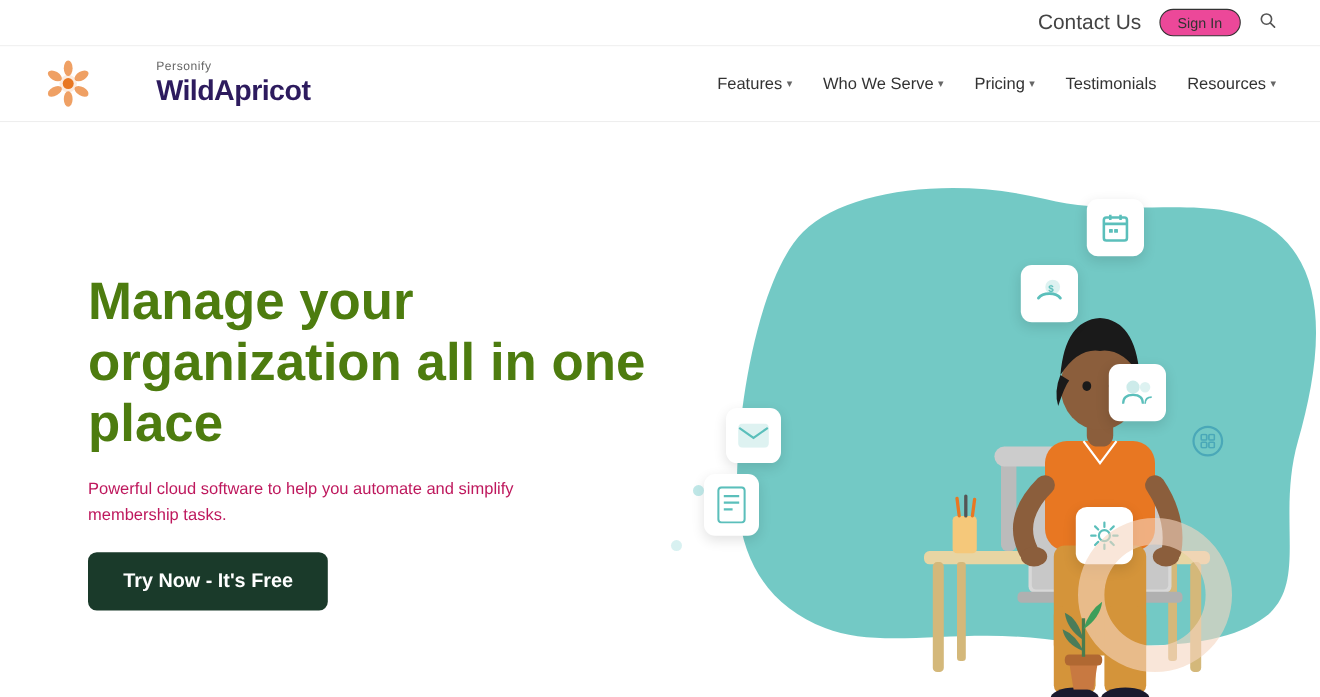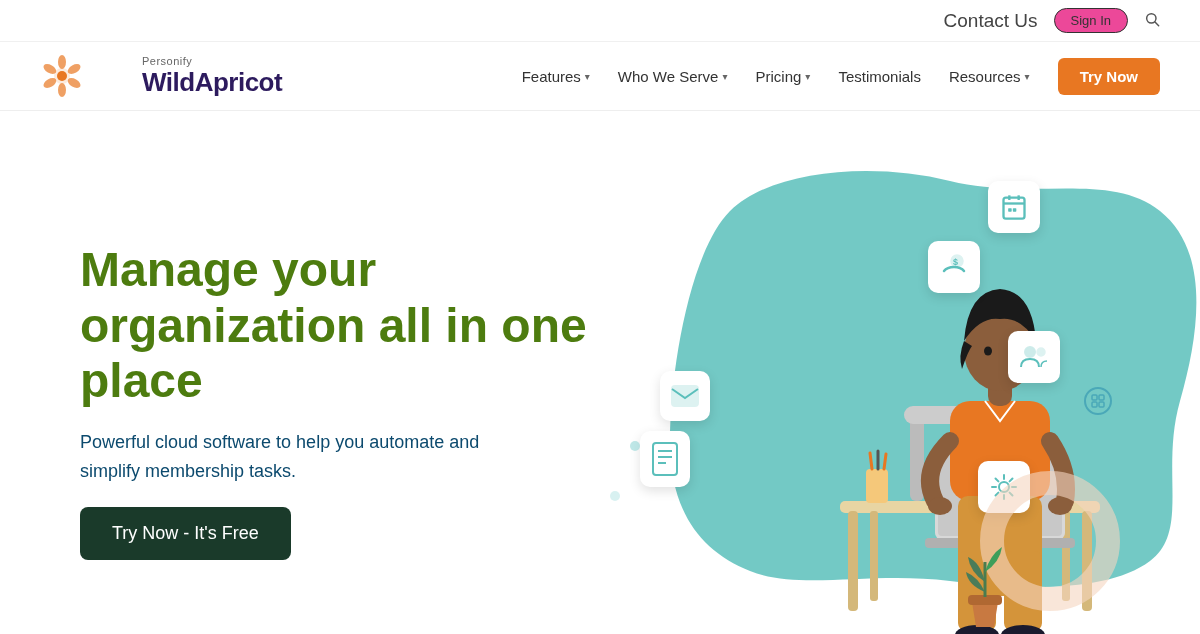--- a/index.html
+++ b/index.html
@@ -36,25 +36,25 @@
     .try-now-btn {
       background: #e87722; color: #fff; border: none;
       padding: 10px 22px; border-radius: 6px; font-size: 15px;
       font-weight: 600; cursor: pointer;
     }
 
     
     .hero { display: flex; align-items: center; padding: 40px 80px 0 80px; position: relative; min-height: 500px; }
     .hero-left { flex: 0 0 520px; z-index: 2; }
     .hero-title { font-size: 48px; font-weight: 800; color: #4d7c0f; line-height: 1.15; margin-bottom: 20px; }
-    .hero-subtitle { font-size: 18px; color: #0c4a6e; line-height: 1.6; margin-bottom: 21px; max-width: 420px; }
+    .hero-subtitle { font-size: 15px; color: #be185d; line-height: 1.6; margin-bottom: 21px; max-width: 420px; }
     .try-now-hero-btn {
       background: #1a3a2a; color: #fff; border: none;
       padding: 16px 32px; border-radius: 8px; font-size: 18px;
-      font-weight: 400; cursor: pointer;
+      font-weight: 700; cursor: pointer;
     }
 
     
     .hero-right {
       flex: 1; position: relative; display: flex; justify-content: center; align-items: flex-end;
       height: 500px;
     }
 
     
     .blob-bg {
@@ -139,21 +139,20 @@
       <span>Pricing</span>
       <span class="nav-arrow">▾</span>
     </a>
     <a class="nav-item">
       <span>Testimonials</span>
     </a>
     <a class="nav-item">
       <span>Resources</span>
       <span class="nav-arrow">▾</span>
     </a>
-    <button class="try-now-btn">Try Now</button>
   </div>
 </nav>
 
 <section class="hero">
   <div class="hero-left">
     <h1 class="hero-title">Manage your organization all in one place</h1>
     <p class="hero-subtitle">Powerful cloud software to help you automate and simplify membership tasks.</p>
     <button class="try-now-hero-btn">Try Now - It's Free</button>
   </div>
 

